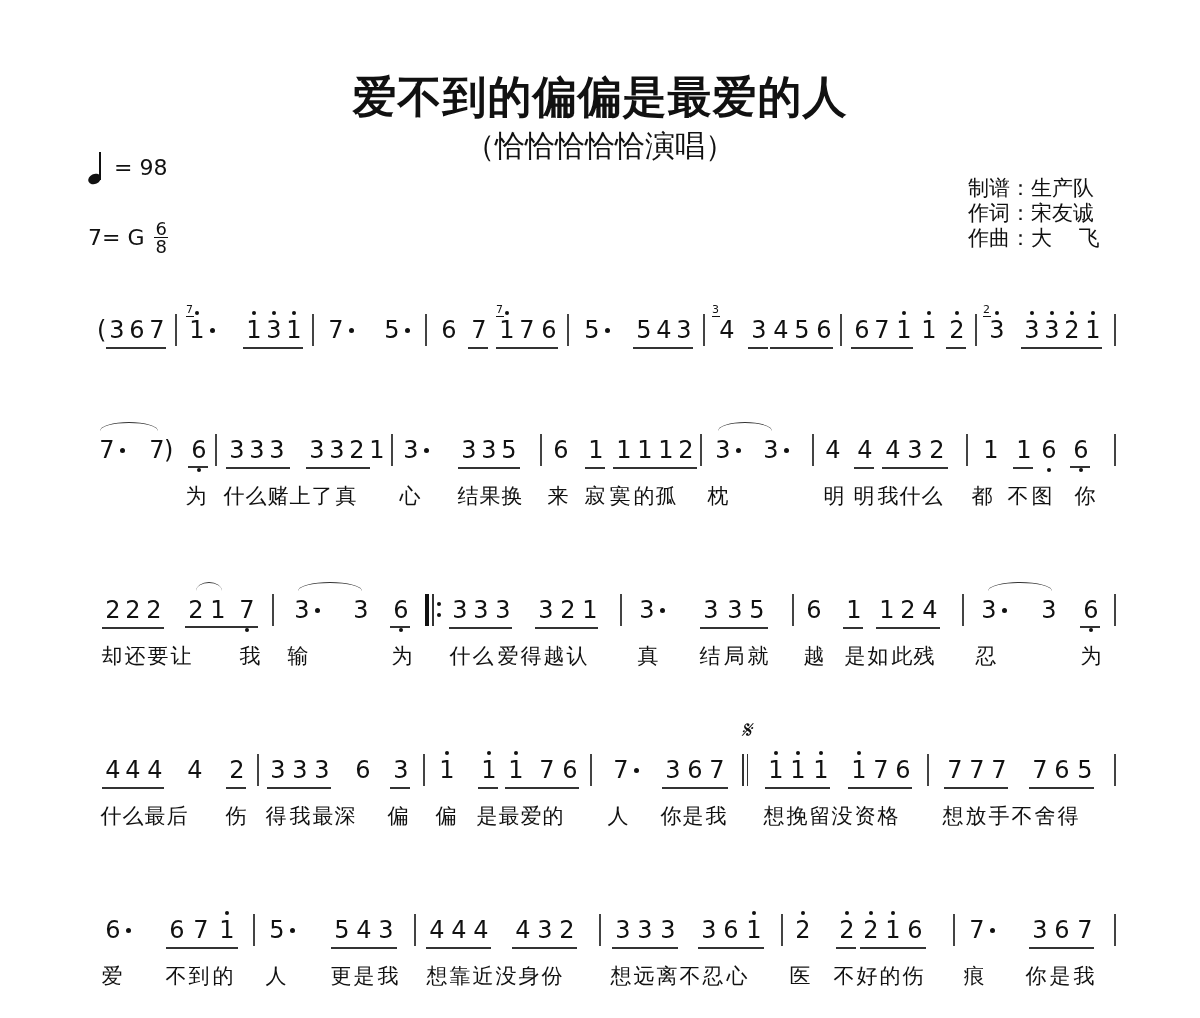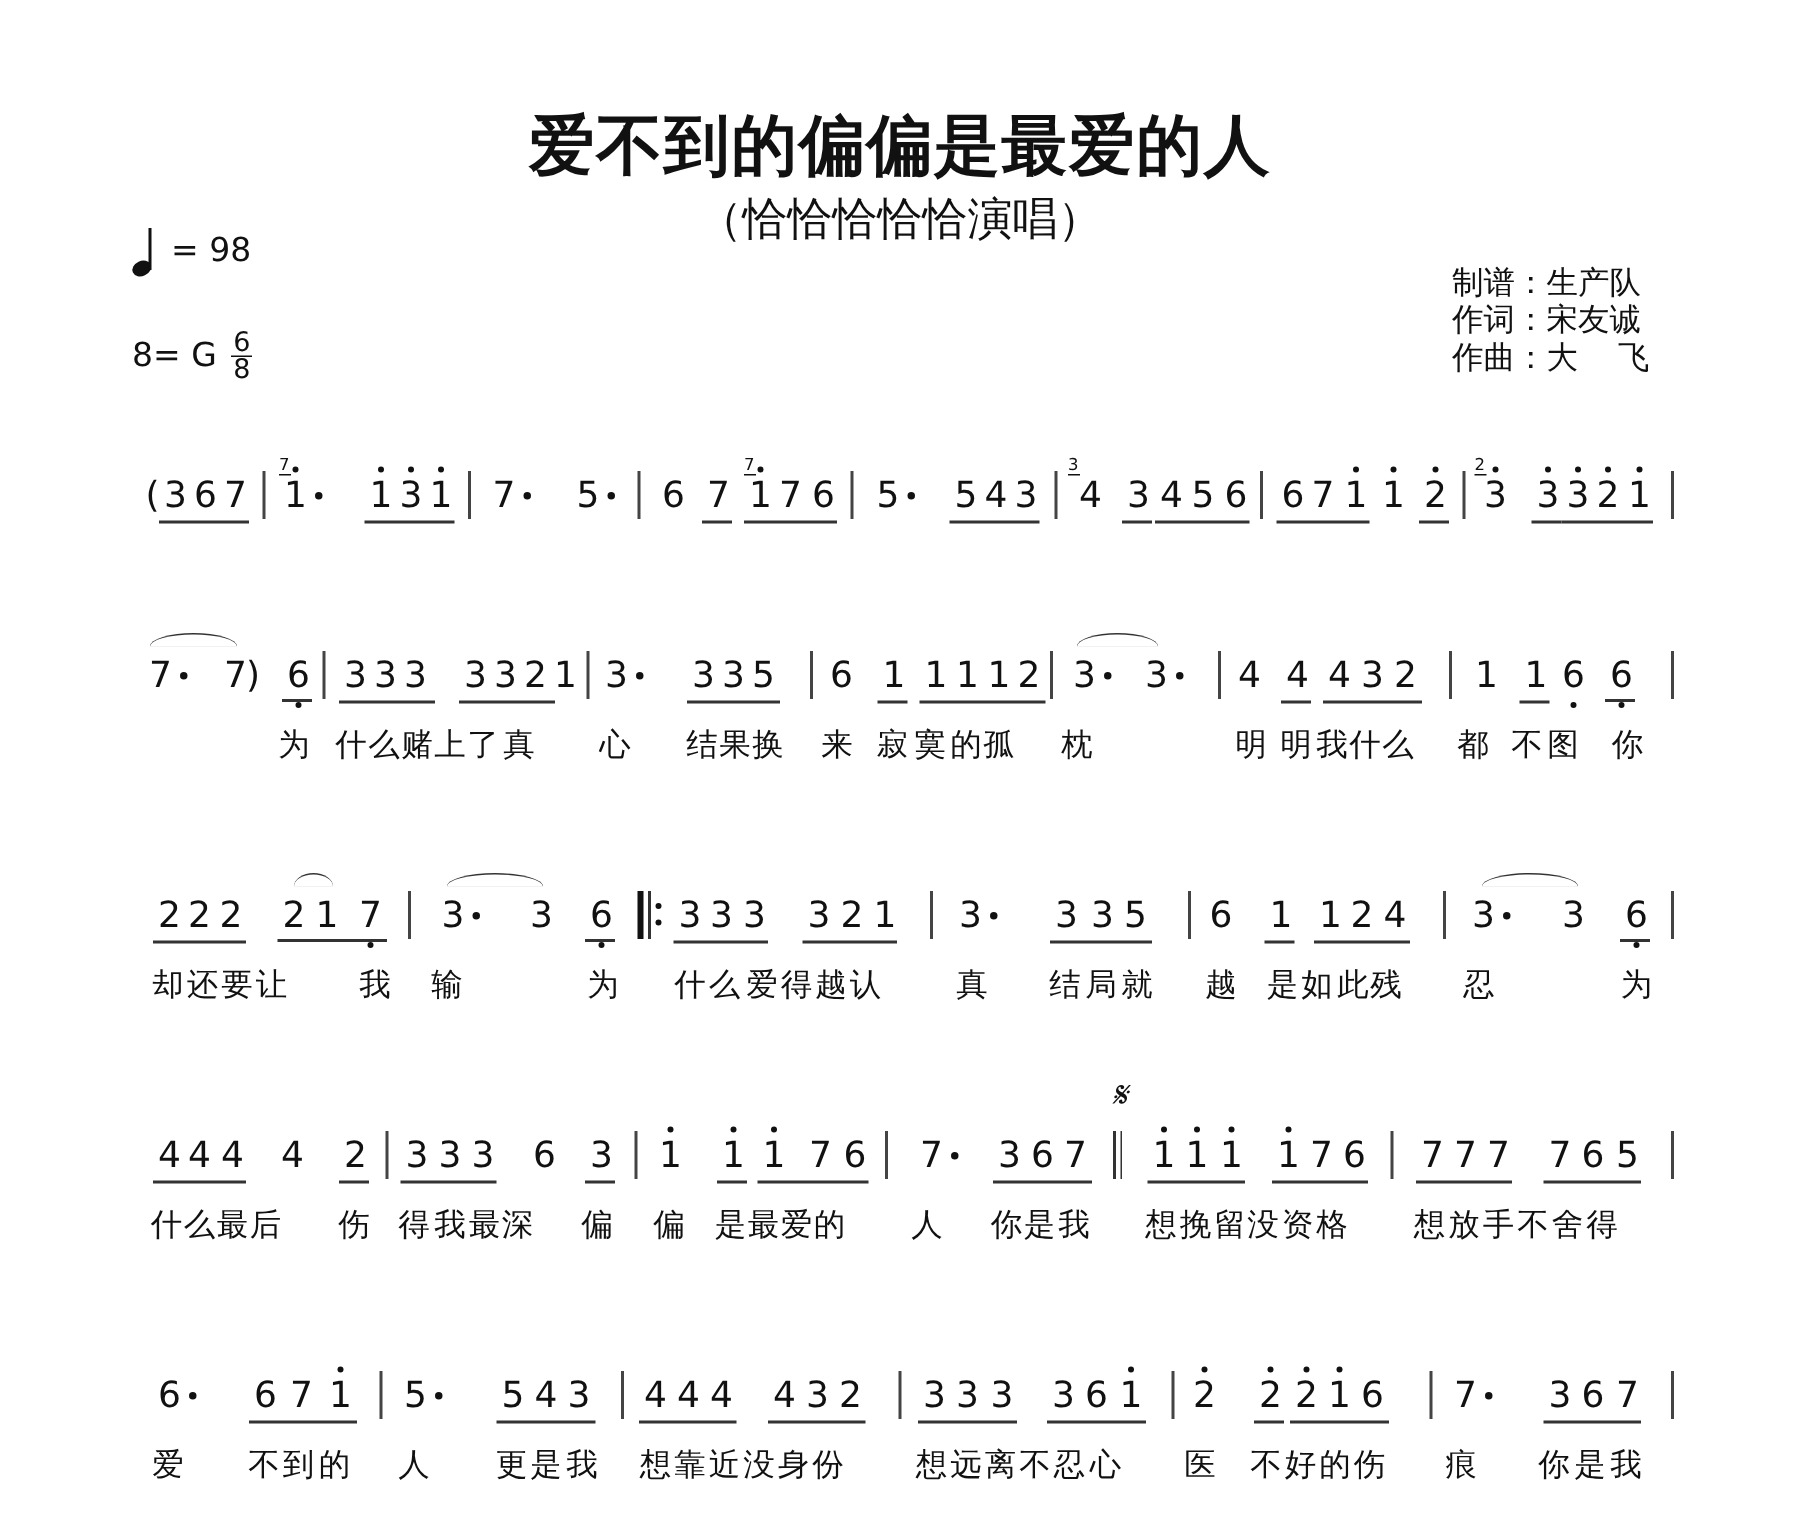--- a/index.html
+++ b/index.html
@@ -46,21 +46,21 @@
 
 <div class="tempo">
   <span class="quarter">
       <span class="head"></span>
       <span class="stem"></span>
     </span>
   <span>= 98</span>
 </div>
 
 <div class="key">
-  <span>8= G</span>
+  <span>7= G</span>
   <span class="frac">
     <span class="num">6</span>
     <span>8</span>
   </span>
 </div>
 
 <div class="credits">
   <div class="credit-row"><span>制谱：</span><span>生产队</span></div>
   <div class="credit-row"><span>作词：</span><span>宋友诚</span></div>
   <div class="credit-row"><span>作曲：</span><span>大    飞</span></div>

